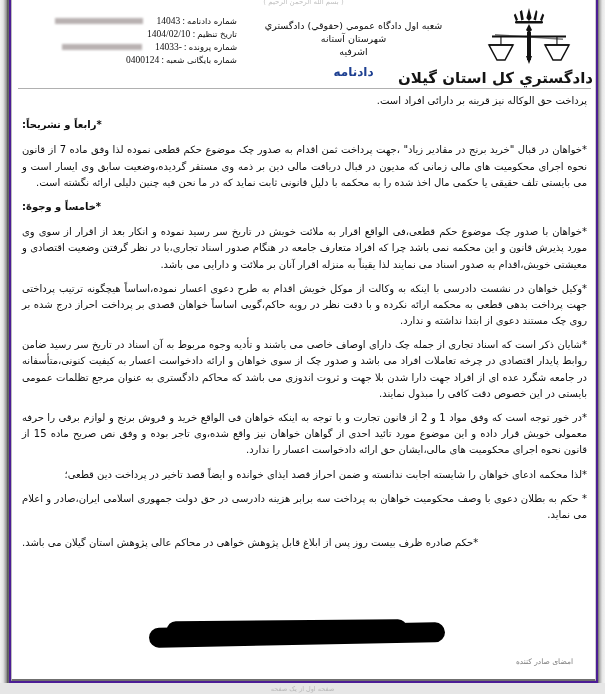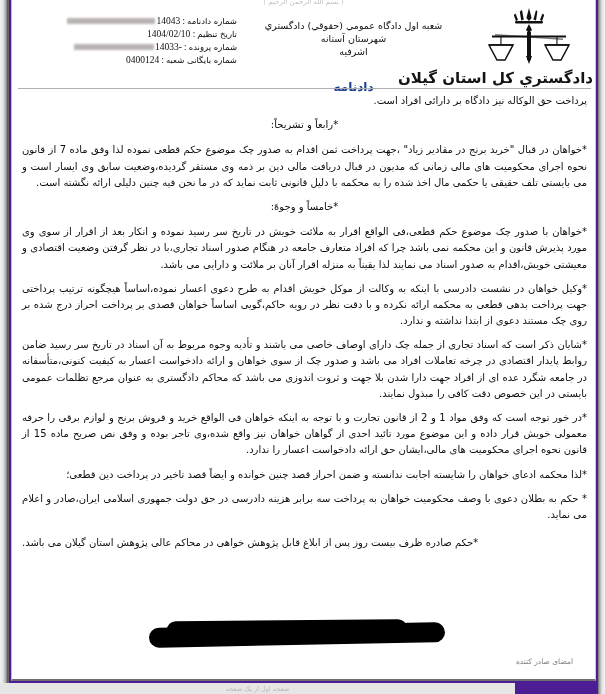--- a/index.html
+++ b/index.html
@@ -105,21 +105,21 @@
     top: 14px;
     width: 215px;
     text-align: center;
   }
   .court-line {
     font-size: 9.5px;
     color: #101010;
     line-height: 1.35;
   }
   .doc-type {
-    margin-top: 22px;
+    margin-top: 7px;
     font-size: 12px;
     font-weight: bold;
     color: #1d3f91;
     letter-spacing: .5px;
   }
 
   
   .meta-block {
     position: absolute;
     right: 360px;
@@ -141,20 +141,21 @@
   .meta-value {
     flex: 0 0 auto;
     direction: ltr;
     unicode-bidi: embed;
     font-family: "Liberation Serif", serif;
     font-size: 9.5px;
   }
   .meta-value.redacted {
     display: inline-flex;
     align-items: center;
+    padding-left: 12px;
   }
   .redact-bar {
     display: inline-block;
     height: 6px;
     background: #b9b2b2;
     filter: blur(1.1px);
     vertical-align: middle;
     margin-right: 1px;
   }
 
@@ -178,22 +179,23 @@
   .para {
     font-size: 10px;
     line-height: 1.62;
     color: #0d0d0d;
     text-align: justify;
     margin: 0 0 8px 0;
     font-family: "DejaVu Sans", "Liberation Sans", sans-serif;
   }
   .para.lead { text-align: right; }
   .para.heading {
-    text-align: center;
+    text-align: left;
     margin-bottom: 9px;
+    font-weight: bold;
   }
   .para.final { text-align: left; margin-top: 12px; }
 
   
   .signature-redaction {
     position: absolute;
     left: 137px;
     top: 625px;
     width: 296px;
     height: 20px;
@@ -220,21 +222,21 @@
     color: #7e7e7e;
     filter: blur(.25px);
     letter-spacing: .2px;
   }
 
   
   .bottom-strip {
     position: absolute;
     left: 0;
     top: 683px;
-    width: 515px;
+    width: 605px;
     height: 11px;
     background: #e6e6e6;
   }
   .bottom-strip-text {
     position: absolute;
     left: 0; right: 0;
     top: 2px;
     text-align: center;
     font-size: 6.5px;
     color: #9a9a9a;
@@ -317,29 +319,29 @@
             <span class="meta-colon">:</span>
             <span class="meta-value">0400124</span>
           </div>
         </div>
 
     </div>
 
     <div class="header-rule"></div>
 
     <div class="body">
-        <p class="para lead">پرداخت حق الوکاله نیز دادگاه بر دارائی افراد است.</p>
+        <p class="para lead">پرداخت حق الوکاله نیز قرینه بر دارائی افراد است.</p>
         <p class="para heading">*رابعاً و تشریحاً:</p>
         <p class="para">*خواهان در قبال "خرید برنج در مقادیر زیاد" ،جهت پرداخت ثمن اقدام به صدور چک موضوع حکم قطعی نموده لذا وفق ماده 7 از قانون نحوه اجرای محکومیت های مالی زمانی که مدیون در قبال دریافت مالی دین بر ذمه وی مستقر گردیده،وضعیت سابق وی ایسار است و می بایستی تلف حقیقی یا حکمی مال اخذ شده را به محکمه با دلیل قانونی ثابت نماید که در ما نحن فیه چنین دلیلی ارائه نگشته است.</p>
         <p class="para heading">*خامساً و وجوهً:</p>
         <p class="para">*خواهان با صدور چک موضوع حکم قطعی،فی الواقع اقرار به ملائت خویش در تاریخ سر رسید نموده و انکار بعد از اقرار از سوی وی مورد پذیرش قانون و این محکمه نمی باشد چرا که افراد متعارف جامعه در هنگام صدور اسناد تجاری،با در نظر گرفتن وضعیت اقتصادی و معیشتی خویش،اقدام به صدور اسناد می نمایند لذا یقیناً به منزله اقرار آنان بر ملائت و دارایی می باشد.</p>
         <p class="para">*وکیل خواهان در نشست دادرسی با اینکه به وکالت از موکل خویش اقدام به طرح دعوی اعسار نموده،اساساً هیچگونه ترتیب پرداختی جهت پرداخت بدهی قطعی به محکمه ارائه نکرده و با دقت نظر در رویه حاکم،گویی اساساً خواهان قصدی بر پرداخت احراز درج شده بر روی چک مستند دعوی از ابتدا نداشته و ندارد.</p>
         <p class="para">*شایان ذکر است که اسناد تجاری از جمله چک دارای اوصاف خاصی می باشند و تأدیه وجوه مربوط به آن اسناد در تاریخ سر رسید ضامن روابط پایدار اقتصادی در چرخه تعاملات افراد می باشد و صدور چک از سوی خواهان و ارائه دادخواست اعسار به کیفیت کنونی،متأسفانه در جامعه شگرد عده ای از افراد جهت دارا شدن بلا جهت و ثروت اندوزی می باشد که محاکم دادگستری به عنوان مرجع تظلمات عمومی بایستی در این خصوص دقت کافی را مبذول نمایند.</p>
         <p class="para">*در خور توجه است که وفق مواد 1 و 2 از قانون تجارت و با توجه به اینکه خواهان فی الواقع خرید و فروش برنج و لوازم برقی را حرفه معمولی خویش قرار داده و این موضوع مورد تائید احدی از گواهان خواهان نیز واقع شده،وی تاجر بوده و وفق نص صریح ماده 15 از قانون نحوه اجرای محکومیت های مالی،ایشان حق ارائه دادخواست اعسار را ندارد.</p>
-        <p class="para">*لذا محکمه ادعای خواهان را شایسته اجابت ندانسته و ضمن احراز قصد چنین خوانده و ایضاً قصد تاخیر در پرداخت دین قطعی؛</p>
+        <p class="para">*لذا محکمه ادعای خواهان را شایسته اجابت ندانسته و ضمن احراز قصد ایذای خوانده و ایضاً قصد تاخیر در پرداخت دین قطعی؛</p>
         <p class="para">* حکم به بطلان دعوی با وصف محکومیت خواهان به پرداخت سه برابر هزینه دادرسی در حق دولت جمهوری اسلامی ایران،صادر و اعلام می نماید.</p>
         <p class="para final">*حکم صادره ظرف بیست روز پس از ابلاغ قابل پژوهش خواهی در محاکم عالی پژوهش استان گیلان می باشد.</p>
       </div>
 
     <div class="signature-redaction"></div>
 
     <div class="issuer-caption">امضای صادر کننده</div>
 
   </div>
 

